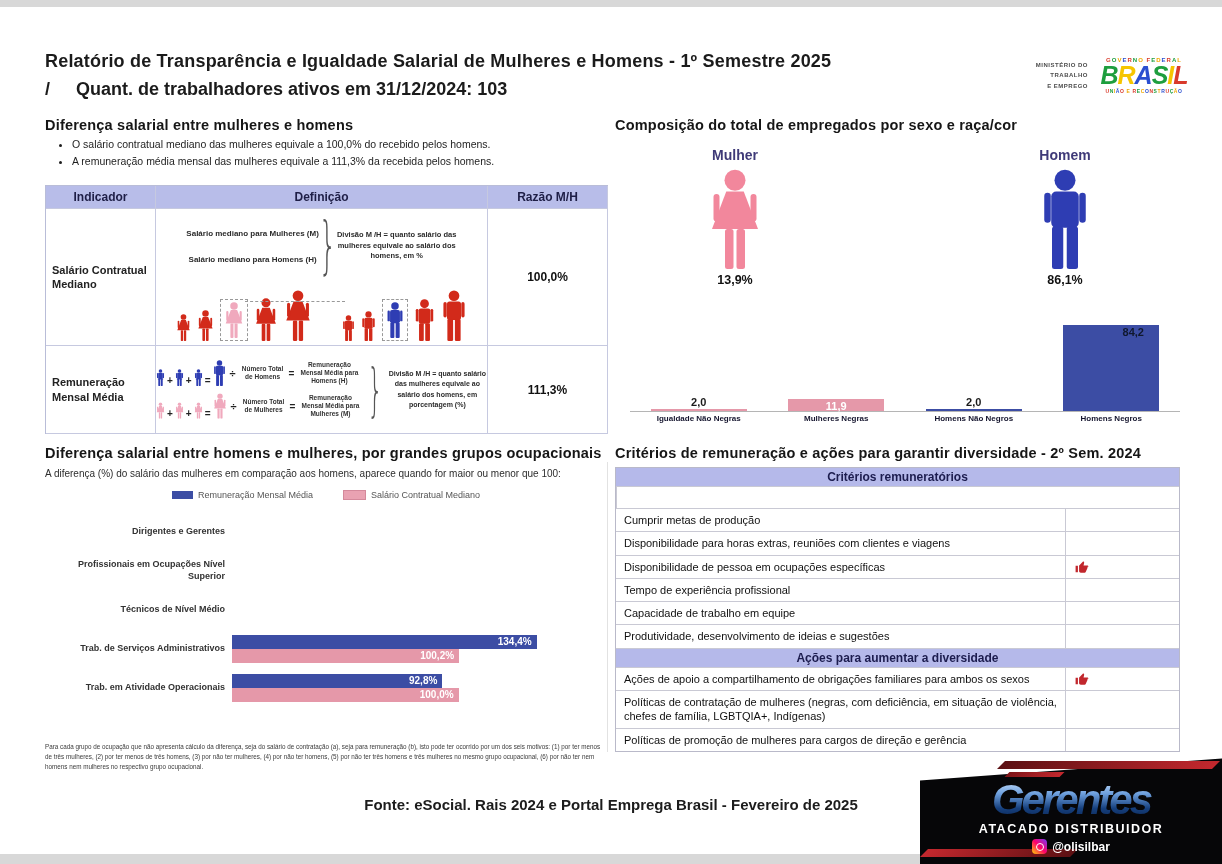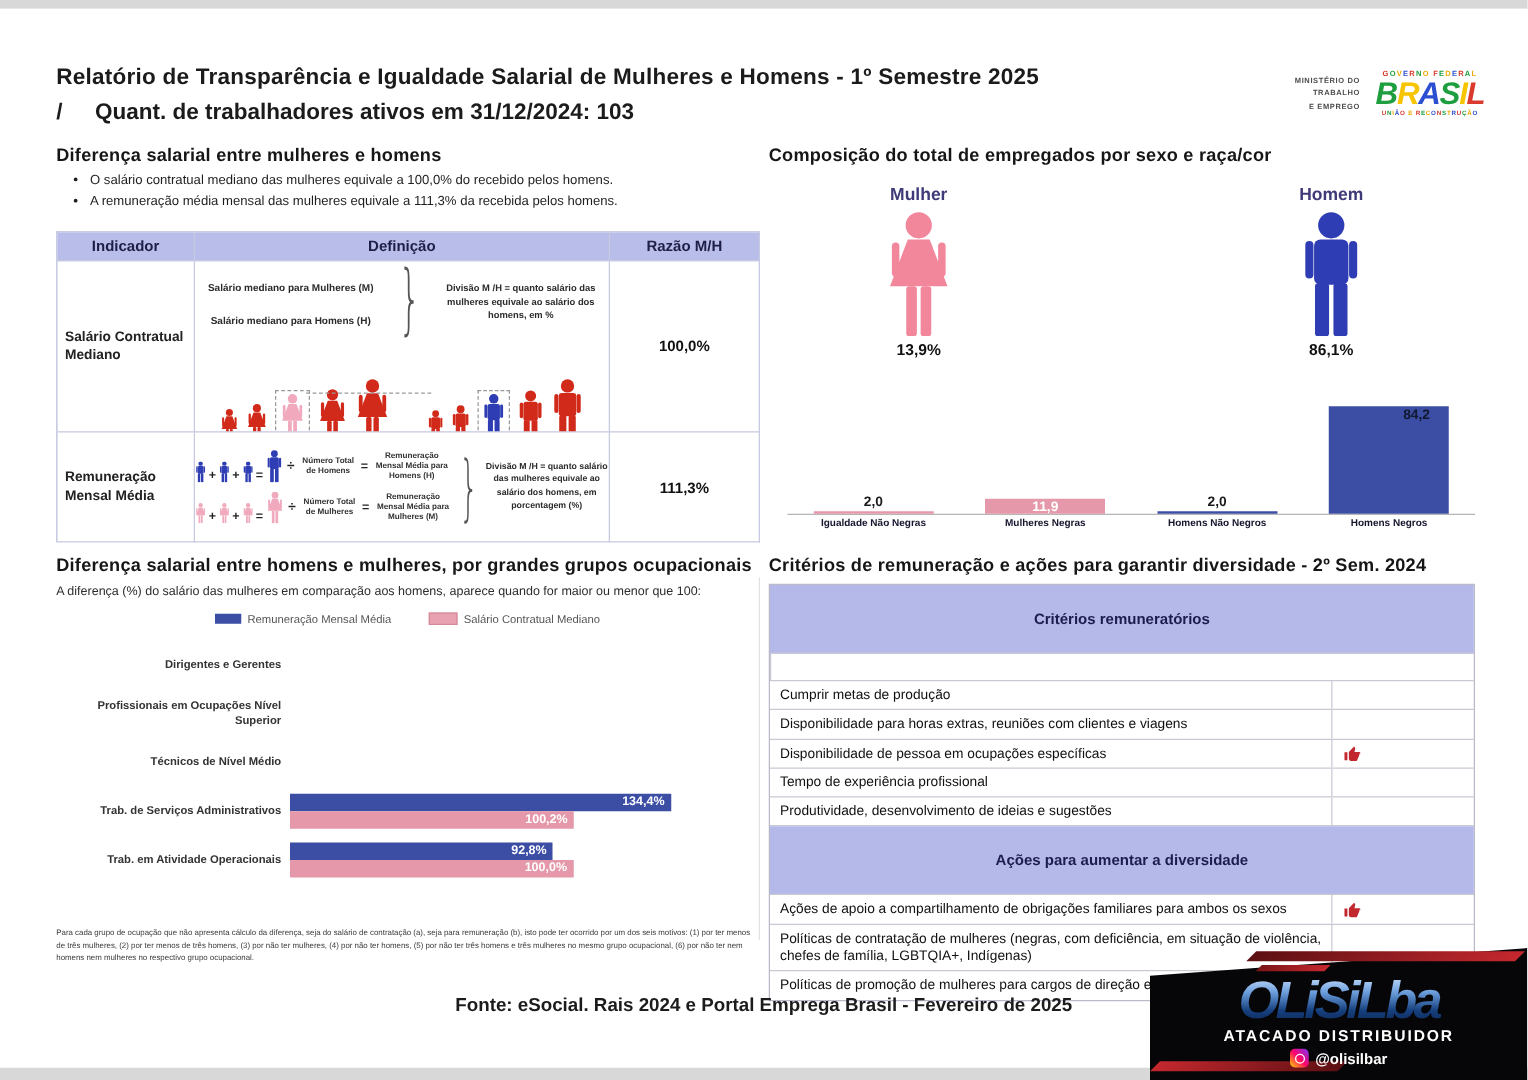--- a/index.html
+++ b/index.html
@@ -28,21 +28,21 @@
 
   
   .tblA{position:absolute;left:45px;top:178px;width:562px;display:grid;
         grid-template-columns:110px 332px 120px;grid-template-rows:23px 137px 88px;
         border-top:1px solid #b9bdd8;border-left:1px solid #b9bdd8;background:#fff}
   .tA{border-right:1px solid #c6c9e0;border-bottom:1px solid #c6c9e0;box-sizing:border-box;overflow:hidden}
   .tA.head{background:#b8bde9;display:flex;align-items:center;justify-content:center;
            font-size:12px;font-weight:bold;color:#1e1e46}
   .tA.ind{display:flex;align-items:center;padding:0 6px;font-size:11px;font-weight:bold;color:#222;line-height:1.3}
   .tA.razao{display:flex;align-items:center;justify-content:center;font-size:12px;font-weight:bold;color:#111}
-  .def-top{display:flex;align-items:flex-start;justify-content:center;gap:20px;padding-top:17px;height:66px}
+  .def-top{display:flex;align-items:center;justify-content:center;gap:0;padding-top:4px;height:66px}
   .def-labels{display:flex;flex-direction:column;gap:17px}
   .def-labels div{font-size:8px;font-weight:bold;color:#2b2b2b;text-align:center}
   .brace{font-family:"DejaVu Sans",sans-serif;font-size:28px;font-weight:200;color:#555;
          transform:scaleY(2.2);line-height:1}
   .def-note{width:120px;font-size:7.5px;font-weight:bold;color:#2b2b2b;text-align:center;line-height:1.4}
   .pictogram{position:relative;display:flex;align-items:flex-end;justify-content:center;gap:30px;
              height:56px;margin-top:6px}
   .pict-group{display:flex;align-items:flex-end;gap:6px}
   .dash-box{display:flex;align-items:flex-end;border:1.5px dashed #999;padding:2px 3px}
   .dash-connector{position:absolute;left:27%;width:30%;top:16px;border-top:1.5px dashed #999;height:0}
@@ -89,21 +89,21 @@
   .v-slot{width:25%;display:flex;flex-direction:column;align-items:center;justify-content:flex-end}
   .v-bar{width:96px;position:relative}
   .v-label{font-size:11px;font-weight:bold;margin-bottom:1px}
   .v-label.inside{position:absolute;top:1px;left:0;right:0;text-align:center;margin:0}
   .vcats{position:absolute;left:630px;top:407px;width:550px;display:flex}
   .v-cat{width:25%;text-align:center;font-size:8px;font-weight:bold;color:#15152e}
 
   
   .ctable{position:absolute;left:615px;top:460px;width:565px;border:1px solid #b9b9c9;box-sizing:border-box}
   .c-band{background:#b5b9ea;text-align:center;font-size:12px;font-weight:bold;color:#1c1c4e;
-          padding:20px 0;border-bottom:1px solid #c9c9d4}
+          padding:2px 0;border-bottom:1px solid #c9c9d4}
   .c-row{display:flex;border-bottom:1px solid #c9c9d4;min-height:21px}
   .c-row:last-child{border-bottom:none}
   .c-lab{flex:1;padding:4px 8px;font-size:11px;color:#101010;line-height:1.3;display:flex;align-items:center}
   .c-mark{width:104px;border-left:1px solid #c9c9d4;display:flex;align-items:center;padding-left:9px}
 
   
   .fonte{position:absolute;left:0;top:789px;width:1222px;text-align:center;
          font-size:15px;font-weight:bold;color:#1c1c1c}
 
   
@@ -407,20 +407,24 @@
           <svg viewBox="0 0 24 24" width="14" height="14" fill="#c1272d">
             <path d="M1 10h4v11H1z M23 11.5c0-1.1-.9-2-2-2h-6.3l1-4.8.03-.3c0-.4-.17-.8-.43-1.06L14.2 2.2 7.6 8.8c-.37.36-.6.86-.6 1.4v8.8c0 1.66 1.34 3 3 3h6.5c.83 0 1.54-.5 1.85-1.22l3-7c.1-.23.15-.47.15-.73v-1.55z"></path>
           </svg>
         </div>
       </div>
       <div class="c-row">
         <div class="c-lab">Tempo de experiência profissional</div>
         <div class="c-mark"></div>
       </div>
       <div class="c-row">
+        <div class="c-lab">Capacidade de trabalho em equipe</div>
+        <div class="c-mark"></div>
+      </div>
+      <div class="c-row">
         <div class="c-lab">Produtividade, desenvolvimento de ideias e sugestões</div>
         <div class="c-mark"></div>
       </div>
       <div class="c-band">Ações para aumentar a diversidade</div>
       <div class="c-row">
         <div class="c-lab">Ações de apoio a compartilhamento de obrigações familiares para ambos os sexos</div>
         <div class="c-mark">
           <svg viewBox="0 0 24 24" width="14" height="14" fill="#c1272d">
             <path d="M1 10h4v11H1z M23 11.5c0-1.1-.9-2-2-2h-6.3l1-4.8.03-.3c0-.4-.17-.8-.43-1.06L14.2 2.2 7.6 8.8c-.37.36-.6.86-.6 1.4v8.8c0 1.66 1.34 3 3 3h6.5c.83 0 1.54-.5 1.85-1.22l3-7c.1-.23.15-.47.15-.73v-1.55z"></path>
           </svg>
@@ -436,20 +440,20 @@
       </div>
     </div>
 
   <div class="fonte">Fonte: eSocial. Rais 2024 e Portal Emprega Brasil - Fevereiro de 2025</div>
 
   <div class="oli">
     <div class="oli-bg"></div>
     <div class="sw sw1"></div>
     <div class="sw sw2"></div>
     <div class="sw sw3"></div>
-    <div class="oli-name">OLiSiLba</div>
+    <div class="oli-name">Gerentes</div>
     <div class="oli-sub">ATACADO DISTRIBUIDOR</div>
     <div class="oli-insta">
       <span class="ig"></span>
       <span>@olisilbar</span>
     </div>
   </div>
 </div>
 
 </body></html>

